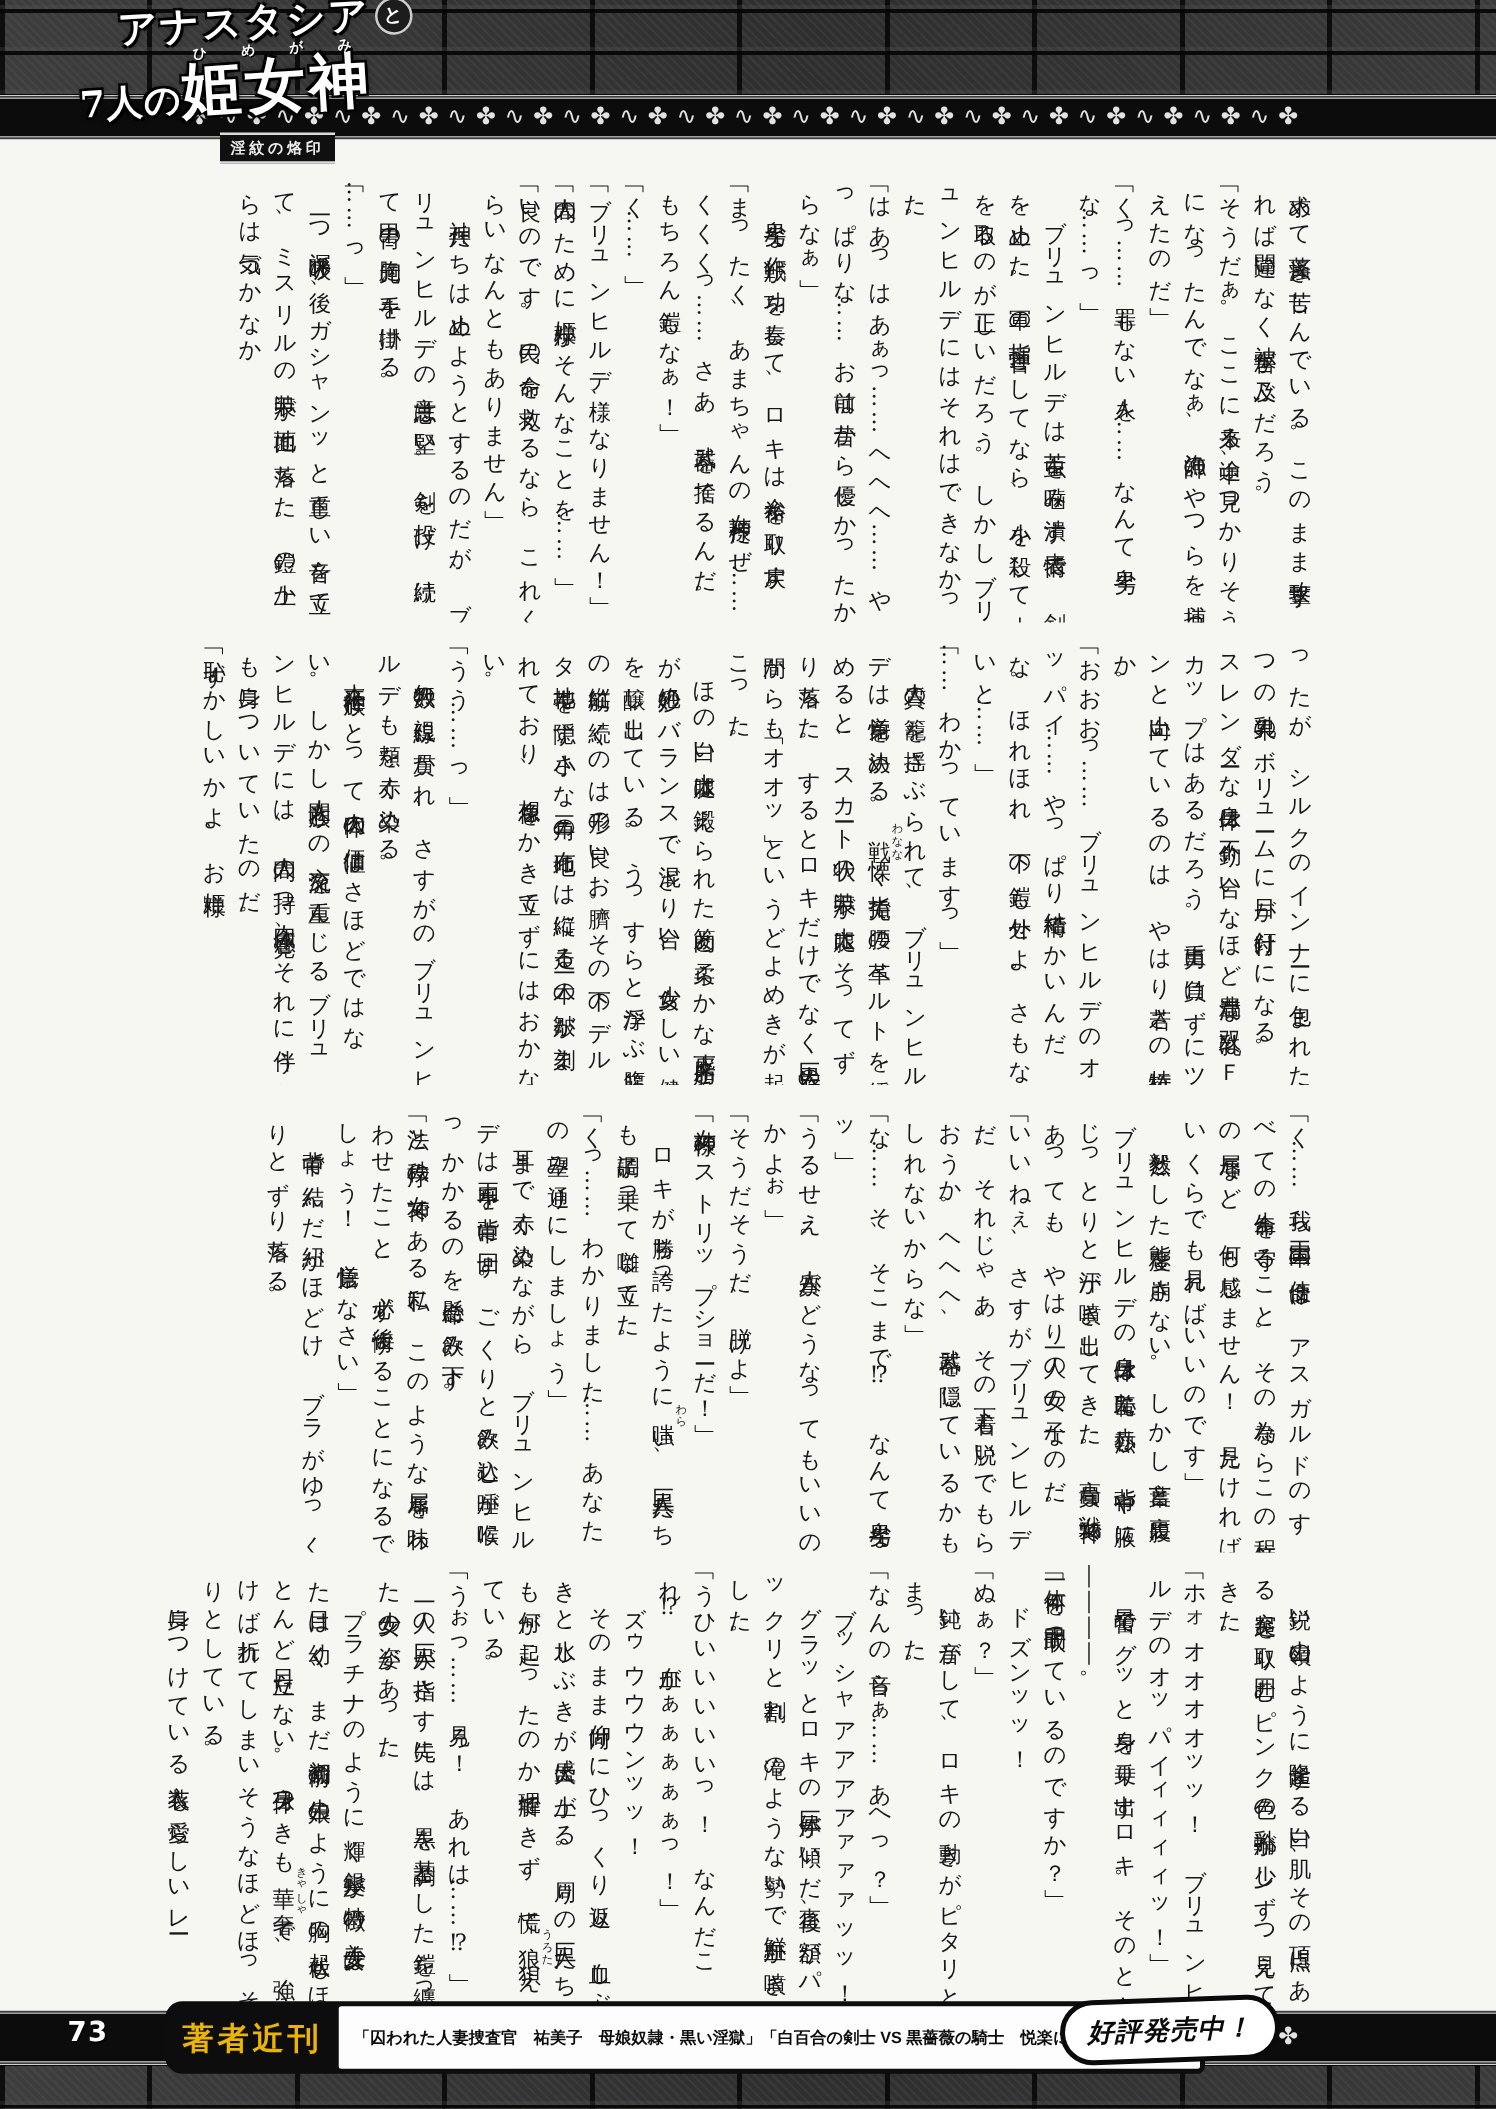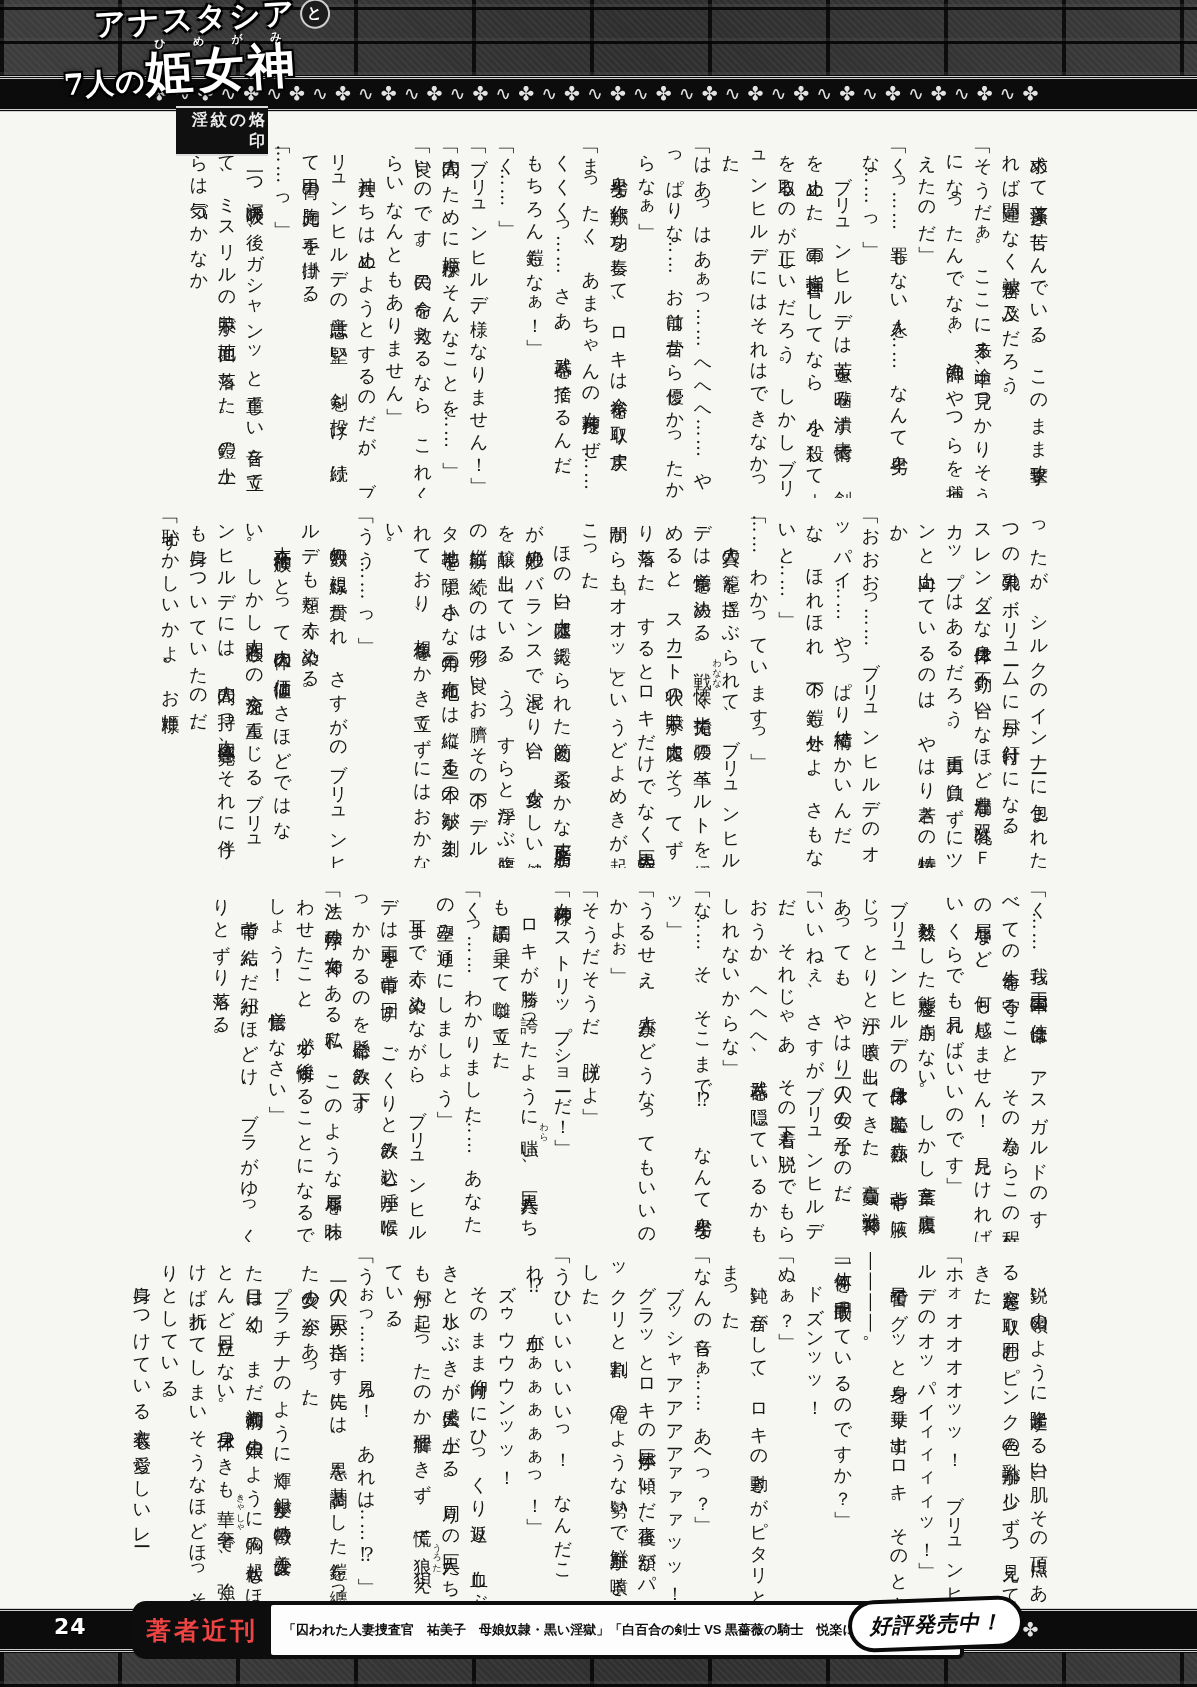--- a/index.html
+++ b/index.html
@@ -43,22 +43,22 @@
     display:inline-flex;align-items:center;justify-content:center;
     width:26px;height:26px;margin-left:4px;border-radius:50%;
     background:#1c1c1c;border:2px solid #cfcfcf;font-size:15px;vertical-align:middle;
     text-shadow:none;color:#fff;
   }
   .title-line2{font-size:29px;letter-spacing:1px;}
   .title-line2 .big{font-size:48px;letter-spacing:3px;}
   .title-line2 rt{font-size:11px;letter-spacing:4px;text-shadow:1px 1px 0 #000;}
   .subtitle-badge{
     position:absolute;top:106px;left:176px;width:92px;z-index:7;
-    background:#101010;color:#ededed;text-align:right;
-    font-size:16px;letter-spacing:3px;padding:2px 0;
+    background:#101010;color:#ededed;text-align:center;
+    font-size:12px;letter-spacing:3px;padding:2px 0;
     border-top:2px solid #dcdcdc;border-bottom:2px solid #dcdcdc;
     font-family:"DejaVu Sans","Liberation Sans",sans-serif;font-weight:bold;
   }
 
   
   .page{position:absolute;top:112px;left:0;width:100%;height:1540px;background:#f6f6f3;z-index:0;}
   .band{
     position:absolute;left:85px;width:968px;height:356px;
     writing-mode:vertical-rl;text-orientation:mixed;
     font-size:18px;line-height:28px;letter-spacing:2.6px;
@@ -77,21 +77,21 @@
     font-size:22px;font-weight:bold;letter-spacing:1px;
     font-family:"DejaVu Sans","Liberation Sans",sans-serif;text-shadow:1px 1px 0 #000;
   }
   .author-bar{
     position:absolute;left:132px;top:1601px;z-index:3;height:58px;
     display:flex;align-items:stretch;background:#0d0d0d;
     border-radius:14px 6px 6px 14px;padding:4px;box-sizing:border-box;
     font-family:"Liberation Sans","DejaVu Sans",sans-serif;
   }
   .author-label{
-    display:flex;align-items:center;color:#ef4444;font-size:25px;font-weight:bold;
+    display:flex;align-items:center;color:#eab308;font-size:25px;font-weight:bold;
     letter-spacing:3px;padding:0 13px 0 10px;white-space:nowrap;
   }
   .books-box{
     background:#fdfdfd;color:#0d0d0d;padding:3px 12px;display:flex;flex-direction:column;
     justify-content:center;font-size:13px;font-weight:bold;line-height:1.55;
     white-space:nowrap;border-radius:2px;
   }
   .onsale-badge{
     position:absolute;left:848px;top:1598px;z-index:4;
     background:#fff;border:4px solid #0a0a0a;border-radius:30px;
@@ -173,21 +173,21 @@
         <p>　ズゥウウウンッッ！</p>
         <p>　そのまま仰向けにひっくり返り、血しぶきと水しぶきが盛大に上がる。周りの巨人たちも何が起こったのか理解できず、慌て<ruby>狼狽<rt>うろた</rt></ruby>えている。</p>
         <p>「うぉっ……見ろ！　あれは……⁉」</p>
         <p>　一人の巨人が指さす先には、黒を基調とした鎧を纏った少女の姿があった。</p>
         <p>　プラチナのように輝く銀髪が特徴の美少女は、見た目は幼く、まだ初潮前の生娘のように胸の起伏もほとんど目立たない。身体つきも<ruby>華奢<rt>きゃしゃ</rt></ruby>で、強く抱けば折れてしまいそうなほどほっそりとしている。</p>
         <p>　身につけている衣装も愛らしいレー</p>
       </div>
   </div>
 
   <div class="ornament-row footer-ornament">✤∿✤∿✤∿✤∿✤∿✤∿✤∿✤∿✤∿✤∿✤∿✤∿✤∿✤∿✤∿✤∿✤∿✤∿✤∿✤</div>
-  <div class="page-number">24</div>
+  <div class="page-number">73</div>
 
   <div class="author-bar">
     <div class="author-label">著者近刊</div>
     <div class="books-box">
       <span>「囚われた人妻捜査官　祐美子　母娘奴隷・黒い淫獄」「白百合の剣士 VS 黒薔薇の騎士　悦楽に散る断章コレク</span>
     </div>
   </div>
   <div class="onsale-badge">好評発売中！</div>
 
   <div class="brick bottom-brick"></div>

